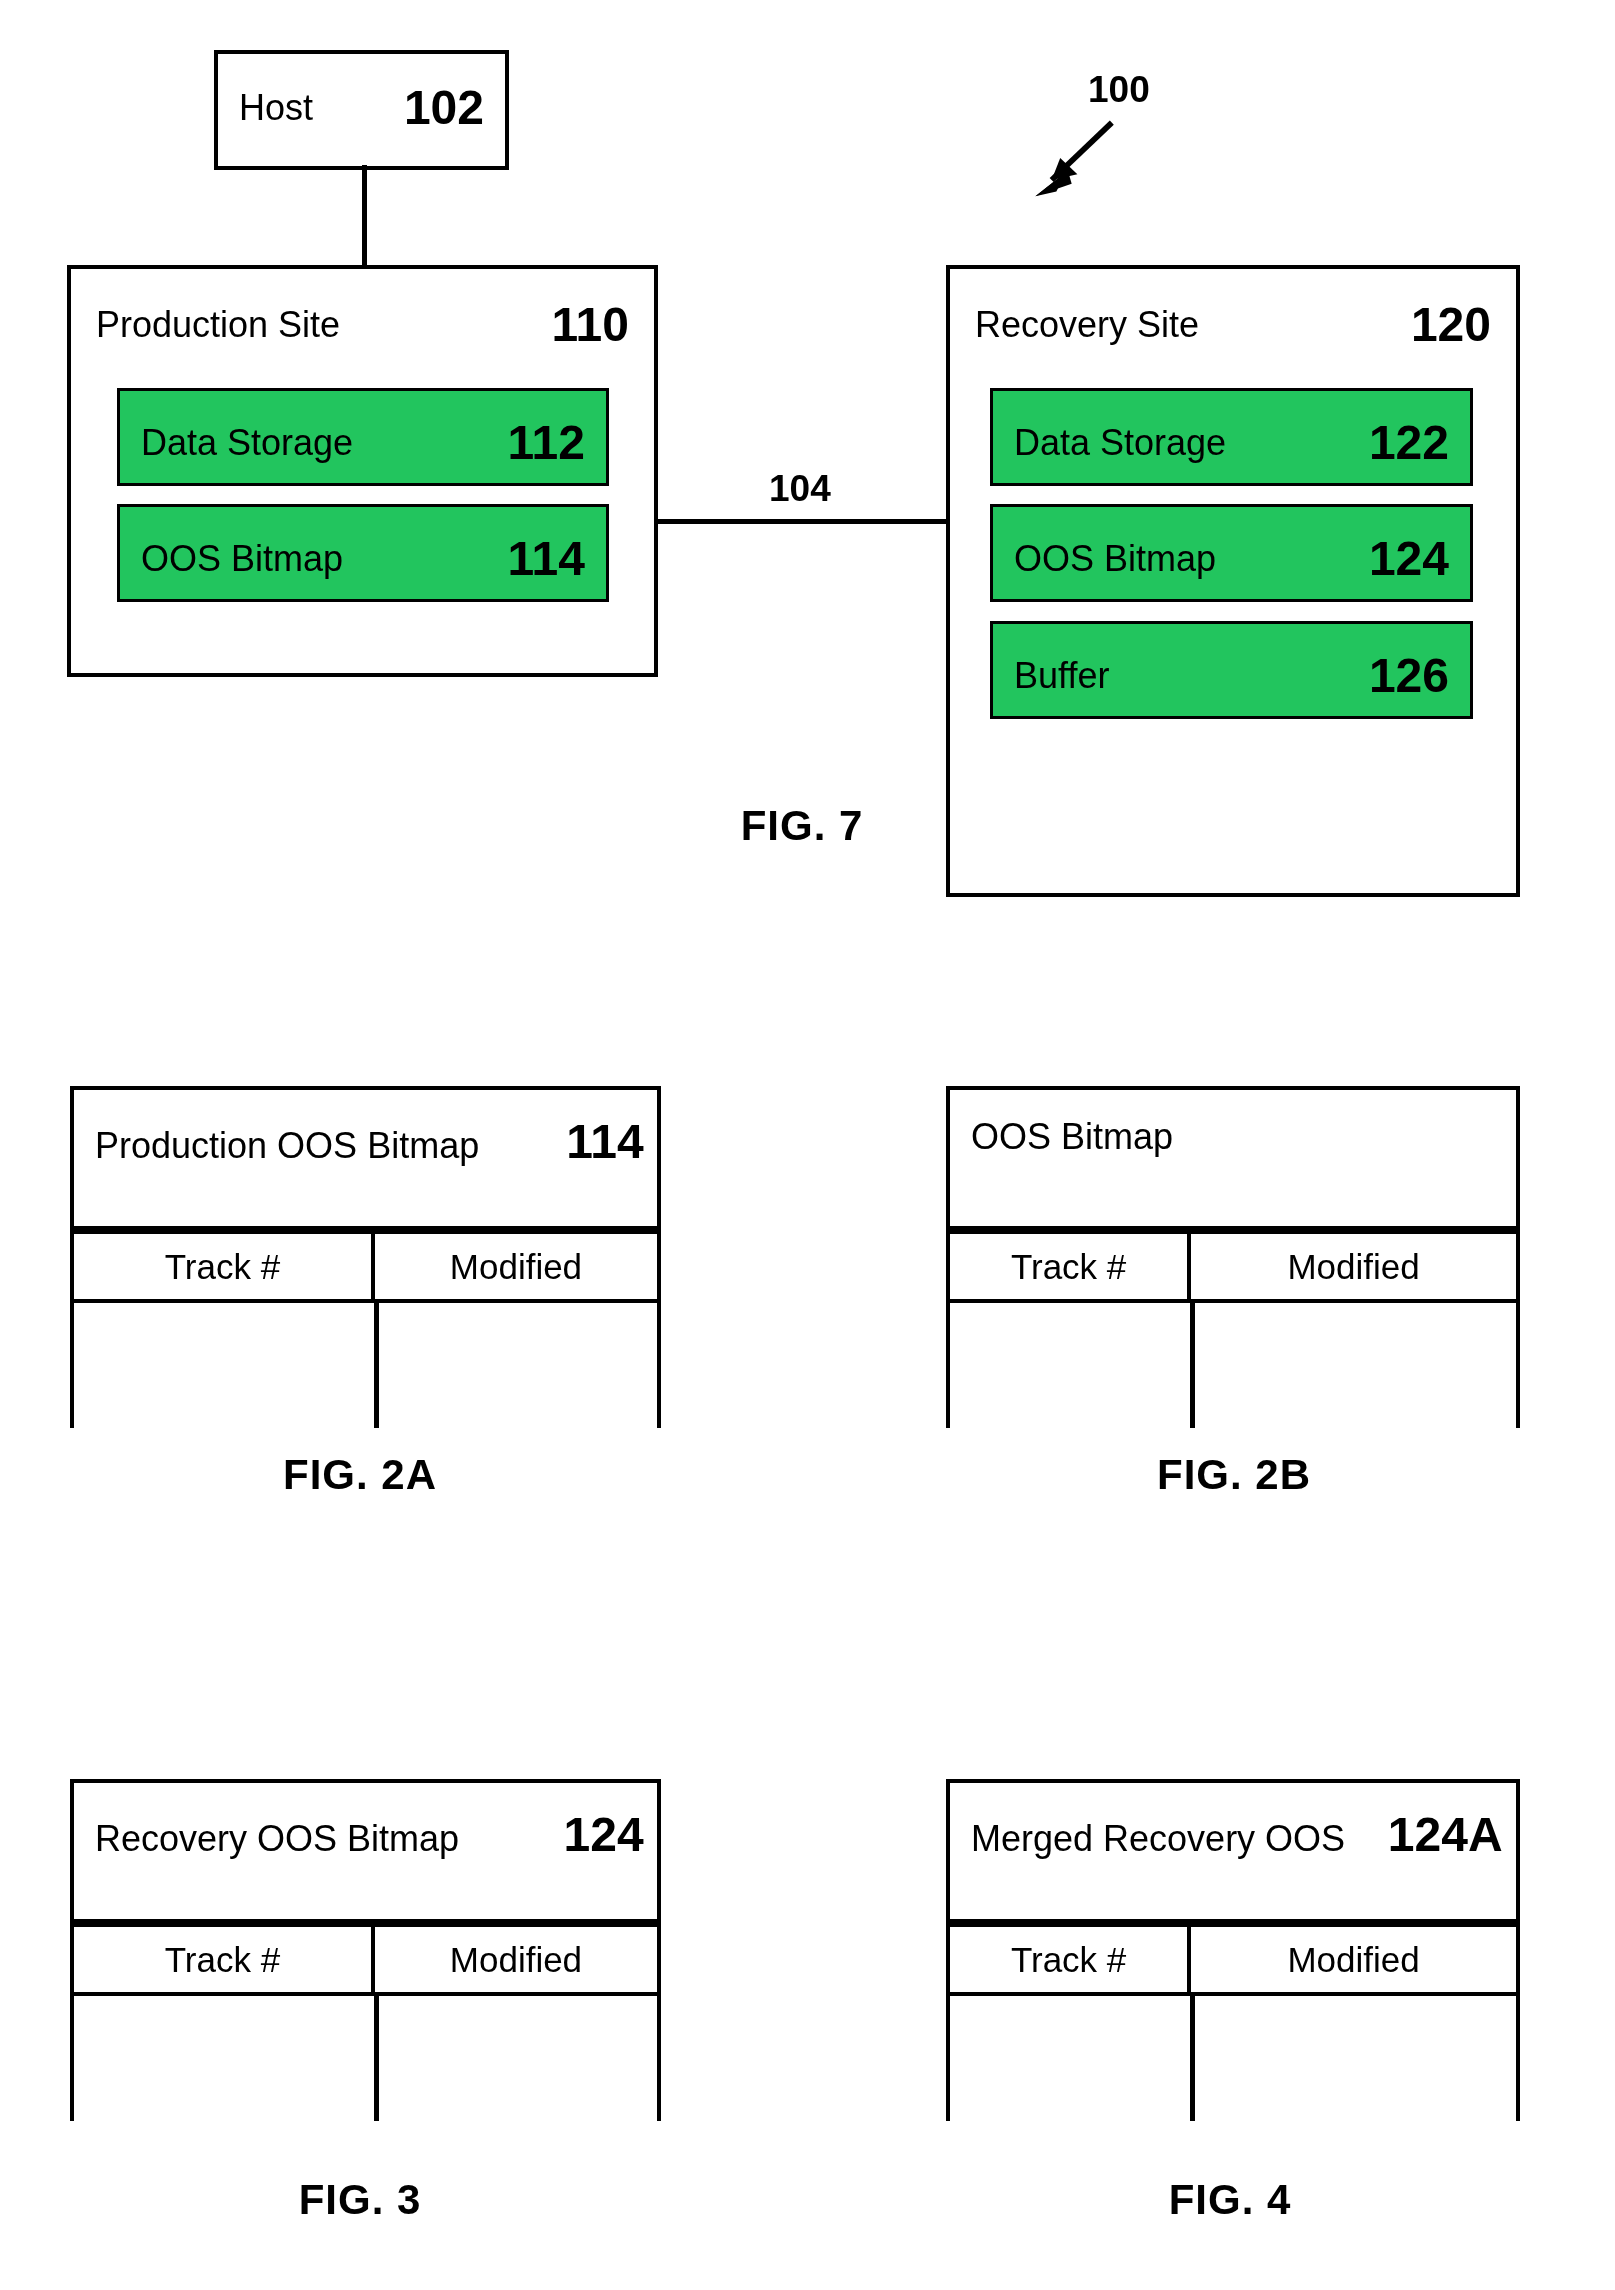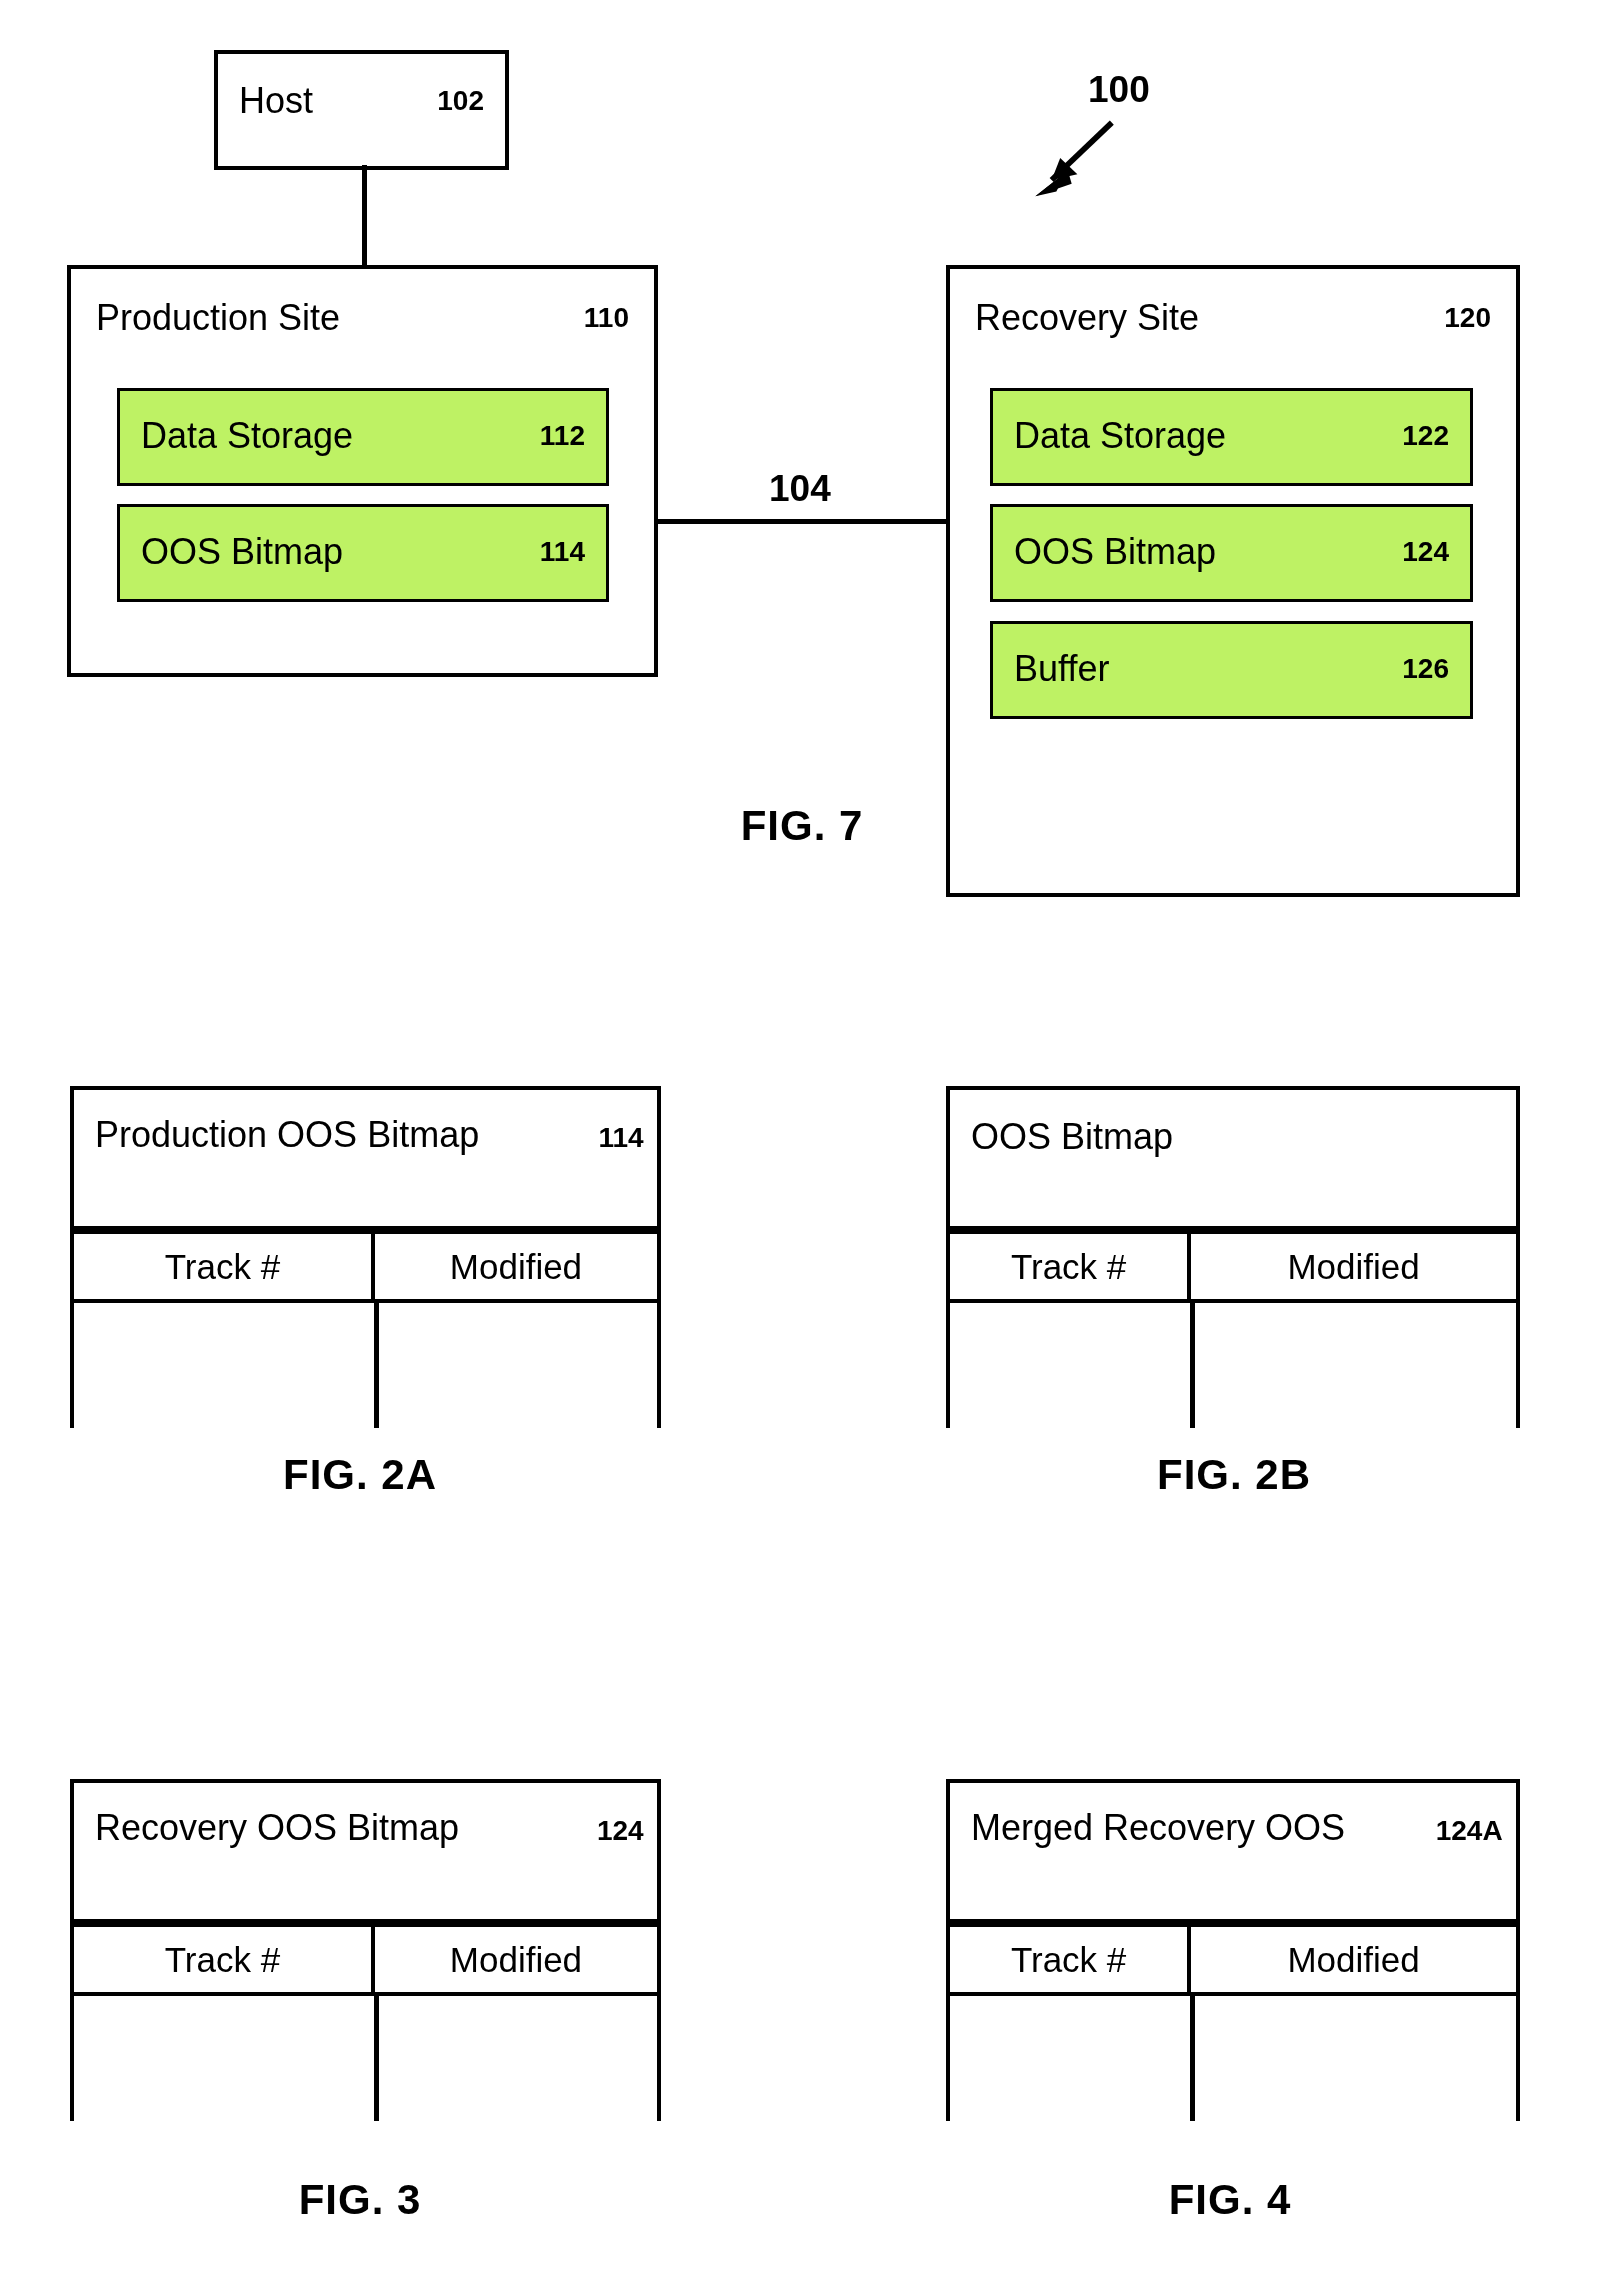--- a/index.html
+++ b/index.html
@@ -22,40 +22,40 @@
   
   .abs { position: absolute; box-sizing: border-box; }
 
   
   .rect {
     border: 4.8px solid #000;
     background: #fff;
   }
   .rect-inner {
     border: 3.8px solid #000;
-    background: #bef264;
+    background: #22c55e;
     padding-left: 15px;
   }
 
   
   .labelrow {
     position: absolute;
     display: flex;
     align-items: center;
     justify-content: space-between;
     white-space: nowrap;
   }
   .lbl {
     font-size: 36px;
     font-weight: 400;
     letter-spacing: 0px;
     line-height: 1.12;
   }
   .num {
-    font-size: 28px;
+    font-size: 48px;
     font-weight: 700;
     letter-spacing: 0px;
     line-height: 1.12;
   }
 
   
   .line-h { position: absolute; background: #000; height: 4.8px; }
   .line-v { position: absolute; background: #000; width: 4.8px; }
 
   

